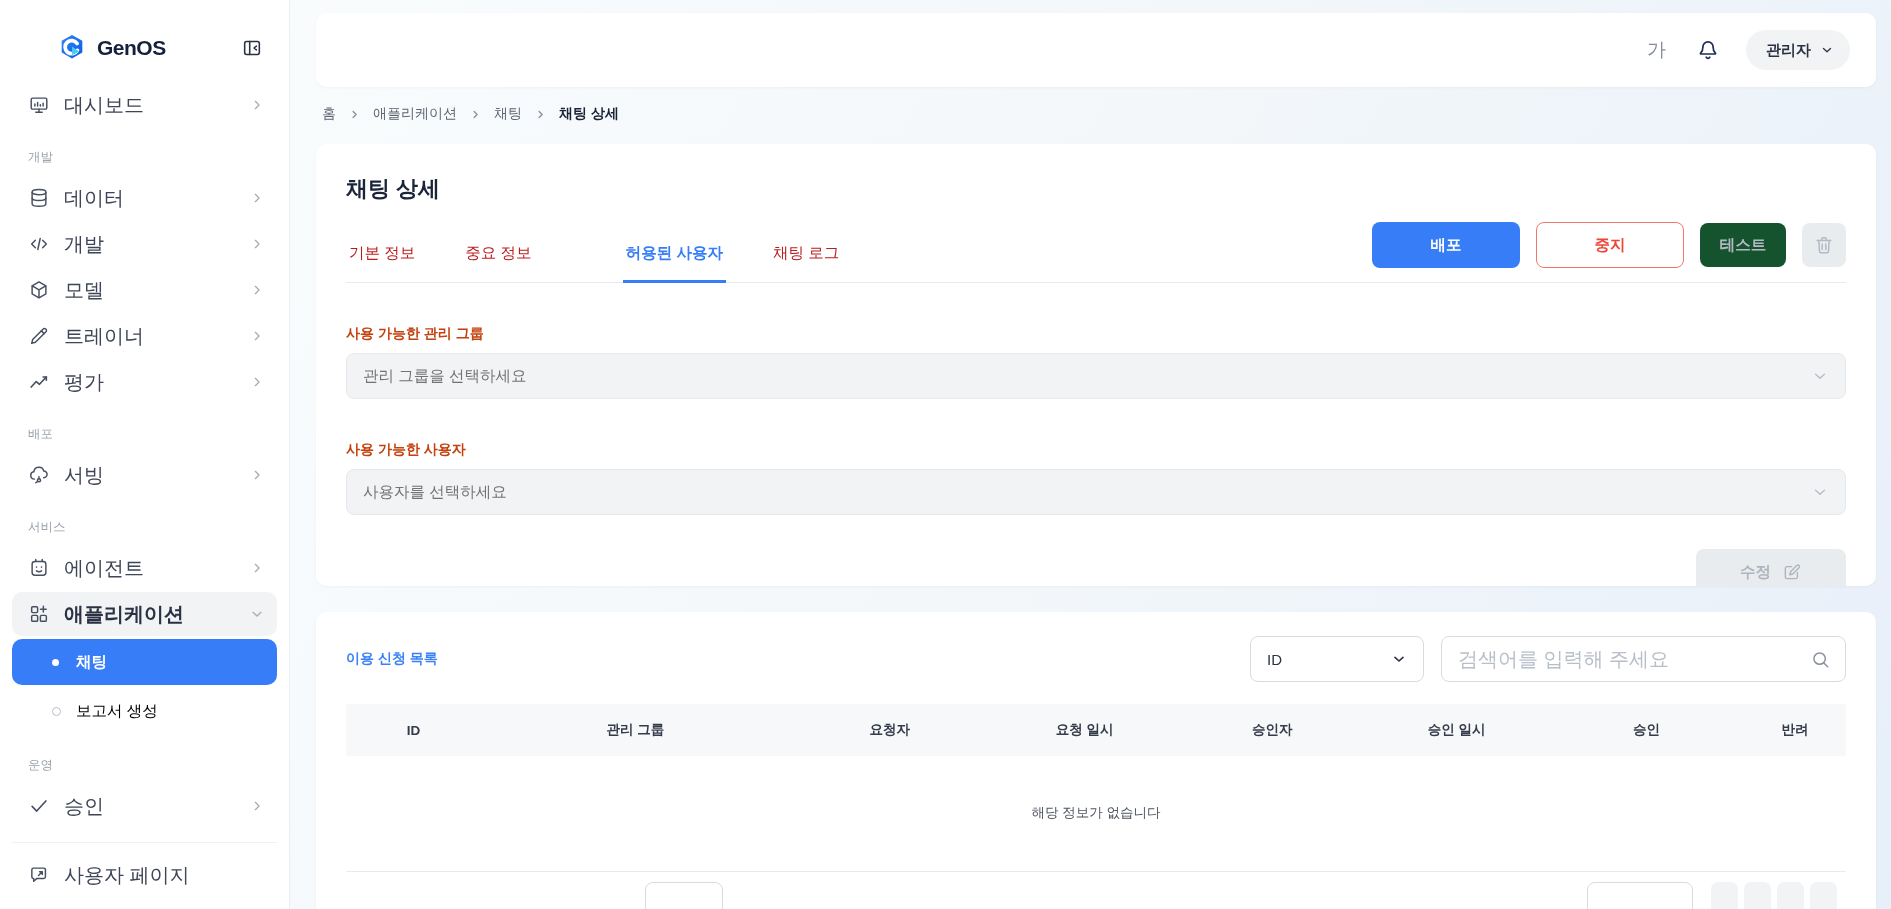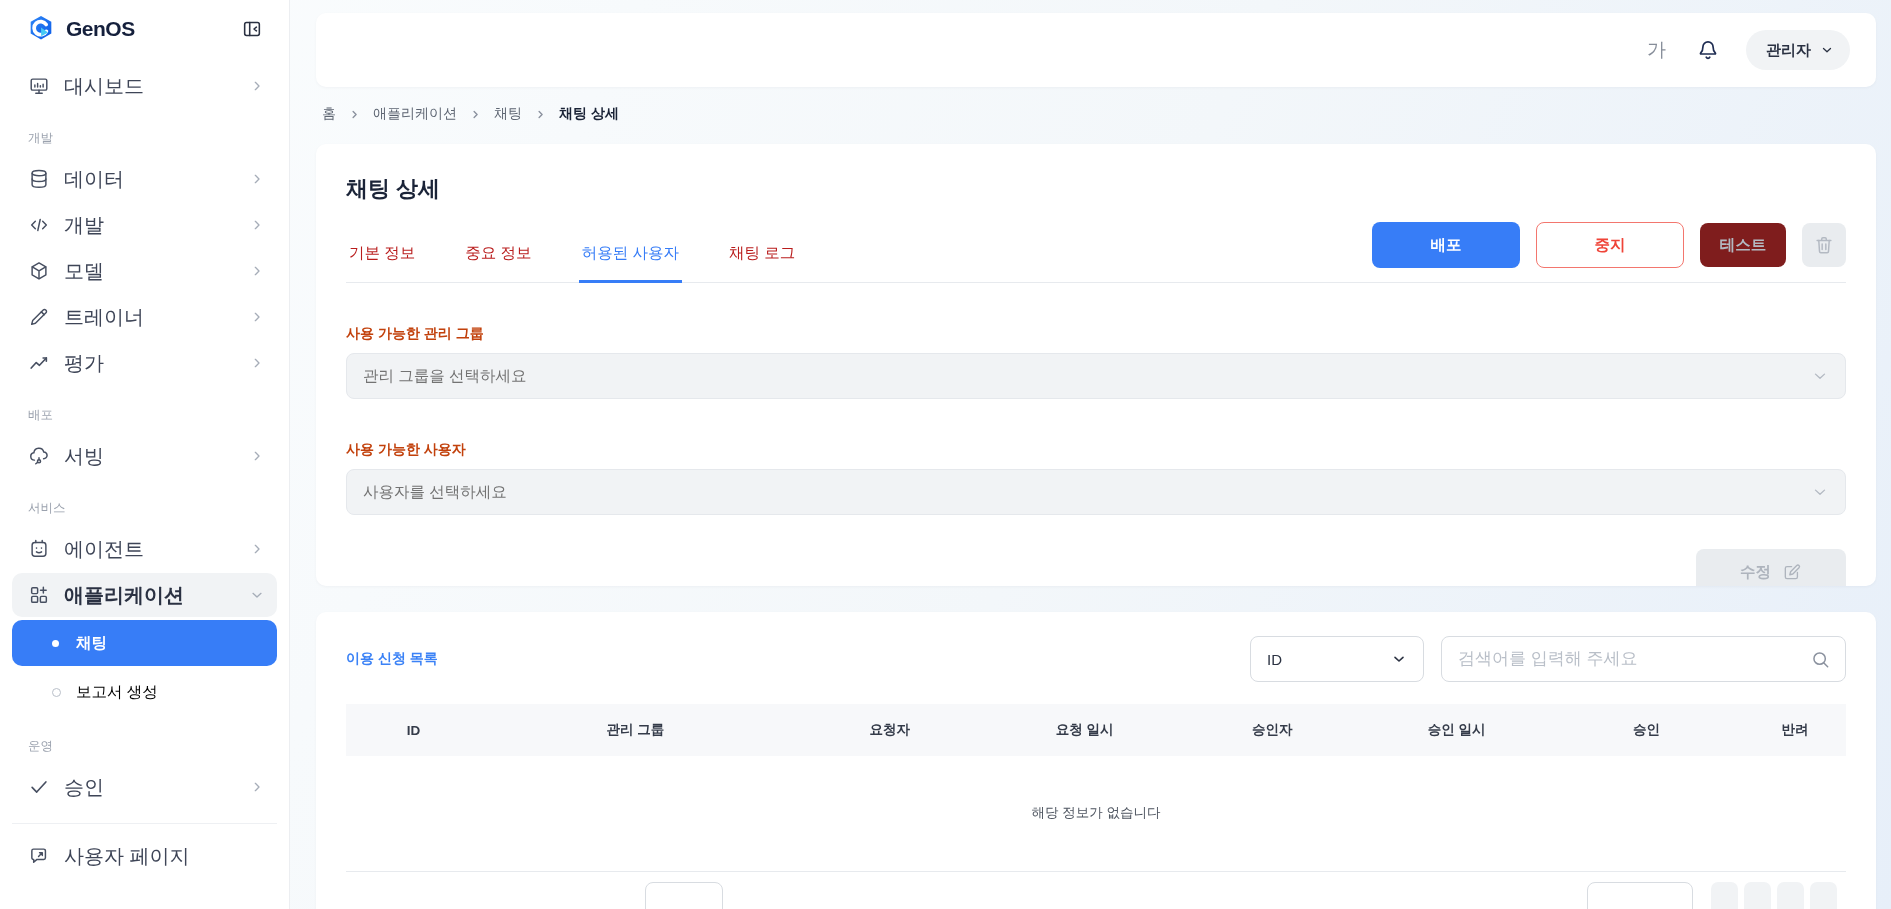--- a/index.html
+++ b/index.html
@@ -9,21 +9,21 @@
     background:linear-gradient(115deg,#fbfdfe 0%,#f3f7fa 55%,#e7eff9 100%);
     color:#1c2438; position:relative;
   }
   svg { display:block; }
 
   
   .sidebar {
     position:absolute; left:0; top:0; bottom:0; width:290px;
     background:#fff; border-right:1px solid #eceef1; z-index:5;
   }
-  .logo-row { display:flex; align-items:center; padding:14px 24px 16px 26px; }
+  .logo-row { display:flex; align-items:center; padding:33px 24px 16px 26px;margin-left:31px; }
   .logo-text { font-size:21px; font-weight:800; color:#15203c; margin-left:10px; letter-spacing:-0.5px; }
   .collapse-btn { margin-left:auto; background:none; border:none; cursor:pointer; color:#2a3142; padding:2px; }
   .nav { padding:2px 12px 0; }
   .section-label { font-size:12.5px; color:#9ba2ae; padding:20px 16px 8px; }
   .nav-item {
     display:flex; align-items:center; height:44px; padding:0 12px 0 16px;
     border-radius:10px; color:#3e4557; font-size:20px; margin:2px 0; cursor:pointer;
   }
   .nav-item .icon { width:22px; height:22px; margin-right:14px; color:#474f61; flex:none; }
   .nav-item .chev { margin-left:auto; color:#a6adb8; }
@@ -53,27 +53,27 @@
   .breadcrumb { display:flex; align-items:center; gap:13px; padding:17px 6px 0; font-size:14px; color:#5d6572; height:37px; }
   .crumb { cursor:pointer; }
   .crumb-sep { color:#8a919e; }
   .crumb-last { font-weight:700; color:#1a2336; }
 
   .card1 { margin-top:20px; height:442px; padding:30px 30px 0; overflow:hidden; }
   .page-title { font-size:22px; font-weight:800; color:#1b2438; }
 
   .tabs-row { display:flex; align-items:flex-end; border-bottom:1px solid #e7eaee; margin-top:18px; }
   .tab { padding:16px 3px 18px; margin-right:44px; font-size:15.5px; color:#b91c1c; position:relative; cursor:pointer; background:none; border:none; }
-  .tab.active { color:#377DF7; font-weight:400; }
+  .tab.active { color:#377DF7; font-weight:700;margin-left:44px; }
   .tab.active::after { content:""; position:absolute; left:0; right:0; bottom:-1px; height:3px; background:#377DF7; }
   .tab-actions { margin-left:auto; display:flex; align-items:center; gap:16px; padding-bottom:14px; }
   .btn { border:none; border-radius:8px; font-size:15.5px; font-weight:700; cursor:pointer; font-family:inherit; }
   .btn-deploy { width:148px; height:46px; background:#377DF7; color:#fff; }
   .btn-stop { width:148px; height:46px; background:#fff; border:1.5px solid #f3766e; color:#EF4438; }
-  .btn-test { width:86px; height:44px; background:#7f1d1d; color:#b3b9c2; cursor:default; }
+  .btn-test { width:86px; height:44px; background:#14532d; color:#b3b9c2; cursor:default; }
   .btn-trash { width:44px; height:44px; background:#e9ecef; color:#b3b9c2; display:flex; align-items:center; justify-content:center; cursor:default; }
 
   .field-label { font-size:14px; font-weight:700; color:#c2410c; margin:42px 0 10px; }
   .select {
     height:46px; background:#f1f3f5; border:1px solid #e5e8ec; border-radius:8px;
     display:flex; align-items:center; justify-content:space-between; padding:0 16px; cursor:default;
   }
   .select .placeholder { color:#737373; font-size:15.5px; }
   .select .chev { color:#b3b9c2; }
   .edit-row { display:flex; justify-content:flex-end; margin-top:34px; }
@@ -83,21 +83,21 @@
   .list-header { display:flex; align-items:center; height:46px; }
   .list-title { font-size:14px; font-weight:700; color:#3b82f6; }
   .list-controls { margin-left:auto; display:flex; align-items:center; gap:17px; }
   .id-select {
     width:174px; height:46px; background:#fff; border:1px solid #d8dce1; border-radius:8px;
     display:flex; align-items:center; justify-content:space-between; padding:0 16px;
     font-size:15px; color:#2b3242; cursor:pointer;
   }
   .id-select .chev { color:#2b3242; }
   .search-box { width:405px; height:46px; border:1px solid #d8dce1; border-radius:8px; background:#fff; display:flex; align-items:center; padding:0 14px 0 16px; gap:10px; }
-  .search-box input { flex:1; border:none; outline:none; font-size:17px; font-family:inherit; color:#2b3242; background:transparent; }
+  .search-box input { flex:1; border:none; outline:none; font-size:20px; font-family:inherit; color:#2b3242; background:transparent; }
   .search-box input::placeholder { color:#b9bfc8; }
   .search-icon { color:#8a919e; flex:none; cursor:pointer; }
 
   table.req-table { width:100%; border-collapse:collapse; margin-top:22px; }
   .req-table thead th {
     background:#f7f8fa; height:52px; font-size:13.5px; font-weight:700; color:#343b49; text-align:center;
   }
   .req-table td.empty-cell {
     height:115px; text-align:center; font-size:13.5px; color:#4d545f; border-bottom:1px solid #e7eaee;
   }

